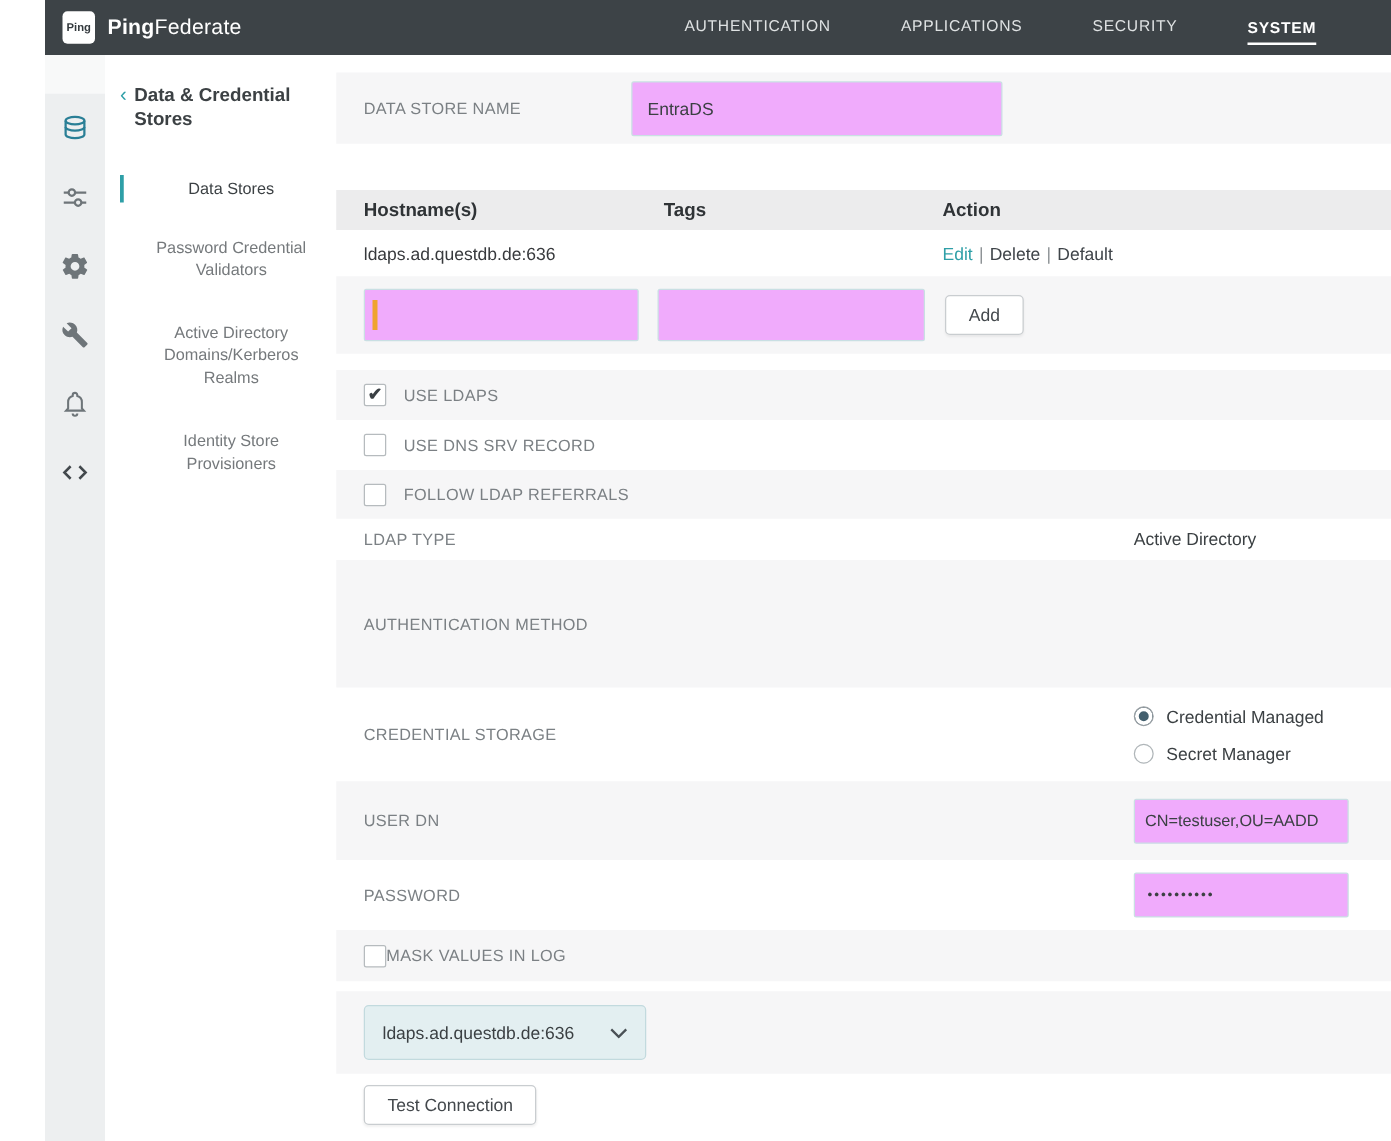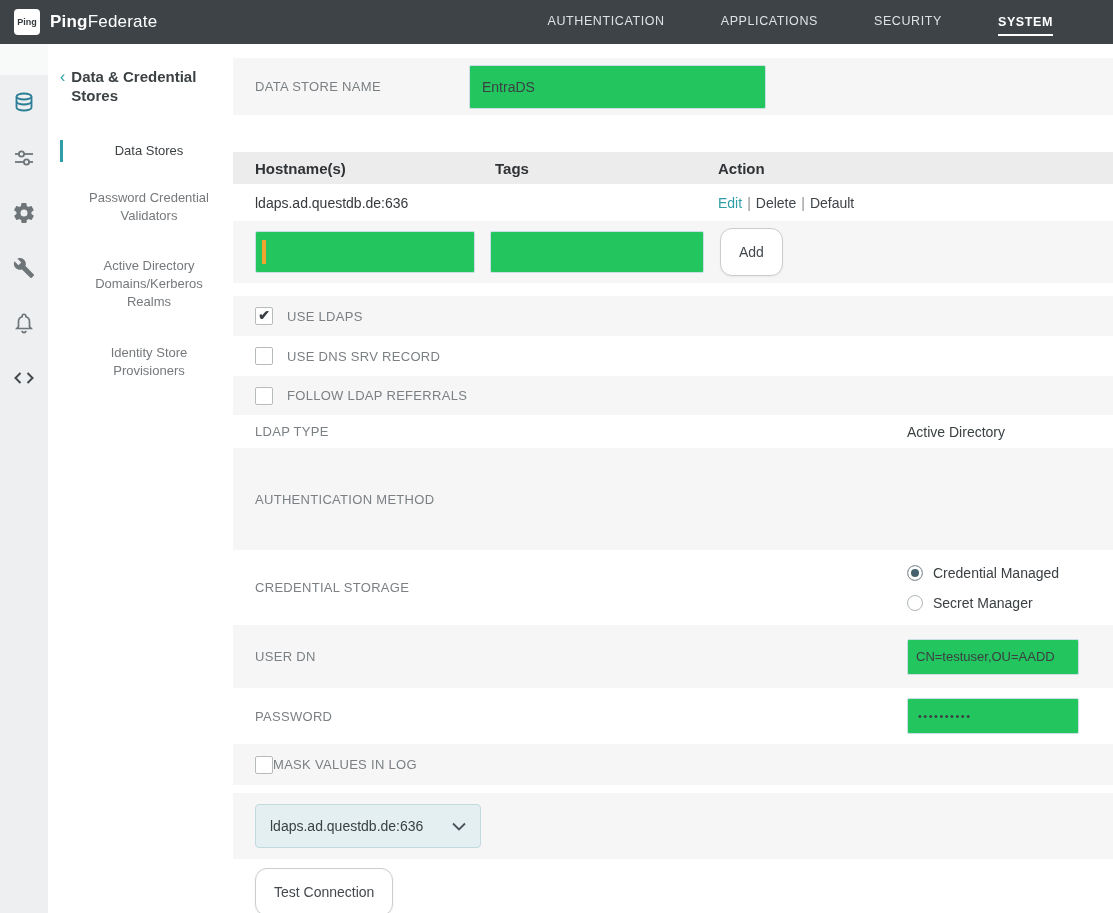--- a/index.html
+++ b/index.html
@@ -1,17 +1,17 @@
 <!DOCTYPE html>
 <html><head>
 <meta charset="utf-8">
 <style>
   * { margin:0; padding:0; box-sizing:border-box; }
   body { font-family:"Liberation Sans", sans-serif; background:#fff; }
-  .screen { width:1113px; height:913px; position:relative; background:#fff; overflow:hidden; }
+  .screen { width:1113px; height:913px; position:relative; background:#fff; overflow:hidden;padding-left:36px; }
 
   
   .topnav { height:44px; background:#3d4347; display:flex; align-items:center; padding:0 14px; }
   .logo-badge { width:26px; height:26px; background:#fff; border-radius:4px; color:#33393d;
     font-weight:bold; font-size:9px; display:flex; align-items:center; justify-content:center; margin-right:10px; }
   .brand { color:#fff; font-size:17px; letter-spacing:0.2px; }
   .brand .b { font-weight:bold; }
   .nav-items { margin-left:auto; display:flex; align-items:center; gap:56px; margin-right:46px; }
   .nav-item { color:#dfe2e3; font-size:12.5px; letter-spacing:0.6px; cursor:pointer; padding-bottom:2px; }
   .nav-item.active { color:#fff; font-weight:bold; border-bottom:2px solid #fff; padding-bottom:5px; margin-bottom:-7px; }
@@ -32,42 +32,42 @@
 
   
   .main { flex:1; background:#fff; padding-top:14px; }
   .row { display:flex; align-items:center; padding-left:22px; }
   .gray { background:#f6f6f7; }
   .flabel { font-size:13px; color:#7b8084; letter-spacing:0.3px; }
   .val { font-size:14px; color:#3b4043; }
 
   .r-name { height:57px; }
   .r-name .flabel { width:214px; }
-  .tealinput { background:#22c55e; border:1px solid #c9dfe3; border-radius:2px;
+  .tealinput { background:#f0abfc; border:1px solid #c9dfe3; border-radius:2px;
     font-family:inherit; font-size:14px; color:#3b4043; padding:0 12px; outline:none; }
   .in-name { width:297px; height:44px; }
 
   .spacer37 { height:37px; }
   .thead { height:32px; background:#ececed; }
   .th { font-size:15px; font-weight:bold; color:#2f3336; }
   .c1 { width:240px; } .c2 { width:223px; } .c3 { flex:1; }
   .hostrow { height:37px; }
   .host { font-size:14px; color:#37393c; }
   .actions { font-size:14px; }
   .lnk-teal { color:#2e9fa7; cursor:pointer; text-decoration:none; }
   .lnk-dark { color:#3f4449; cursor:pointer; text-decoration:none; }
   .sep { color:#8d9295; margin:0 5px; }
 
   .addrow { height:62px; }
   .inwrap { position:relative; }
   .in-add1 { width:220px; height:42px; padding-left:16px; }
   .caret { position:absolute; left:7px; top:9px; width:4px; height:24px; background:#f0a330; }
   .in-add2 { width:214px; height:42px; margin-left:15px; }
-  .btn { background:#fff; border:1px solid #c9cdd0; border-radius:12px; font-size:14px; color:#43484c;
-    padding:0 18px; height:48px; box-shadow:0 1px 2px rgba(0,0,0,0.06); cursor:pointer; font-family:inherit; }
+  .btn { background:#fff; border:1px solid #c9cdd0; border-radius:4px; font-size:14px; color:#43484c;
+    padding:0 18px; height:32px; box-shadow:0 1px 2px rgba(0,0,0,0.06); cursor:pointer; font-family:inherit; }
   .btn-add { margin-left:16px; }
 
   .gap13 { height:13px; }
   .checkrow { height:40px; }
   .cbox { width:18px; height:18px; background:#fff; border:1px solid #b6bbbe; border-radius:2px;
     display:flex; align-items:center; justify-content:center; cursor:pointer; flex-shrink:0; }
   .cbox .mark { font-size:14px; color:#3a3f43; font-weight:bold; line-height:1; margin-top:-2px; }
   .checkrow .flabel { margin-left:14px; }
 
   .rightcol { margin-left:auto; width:206px; }

